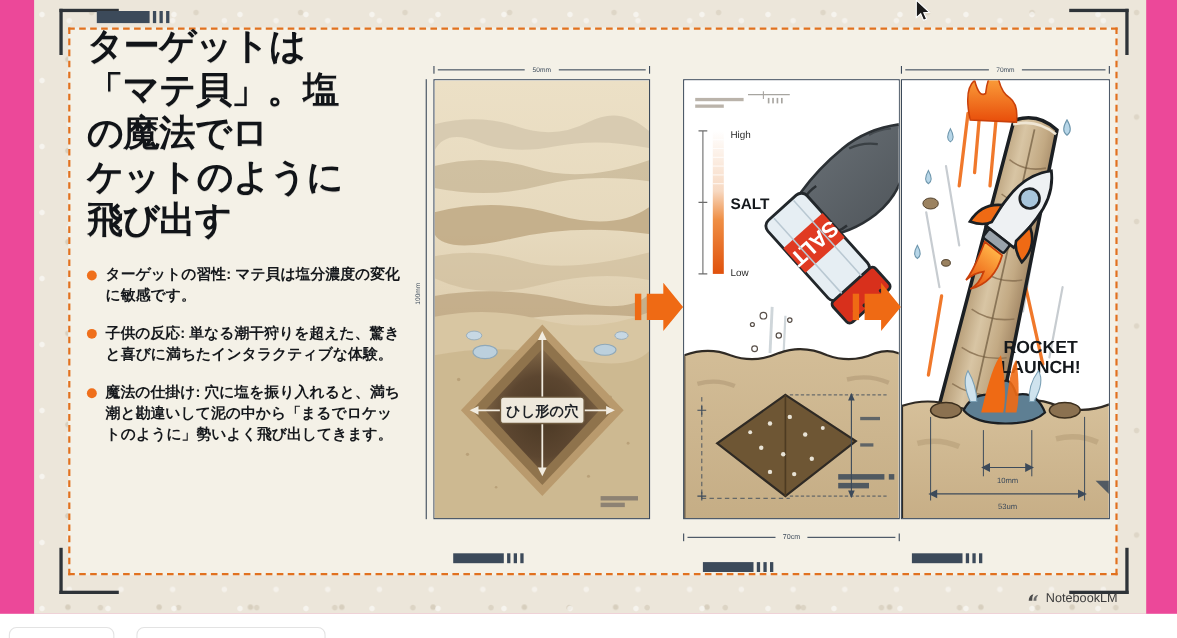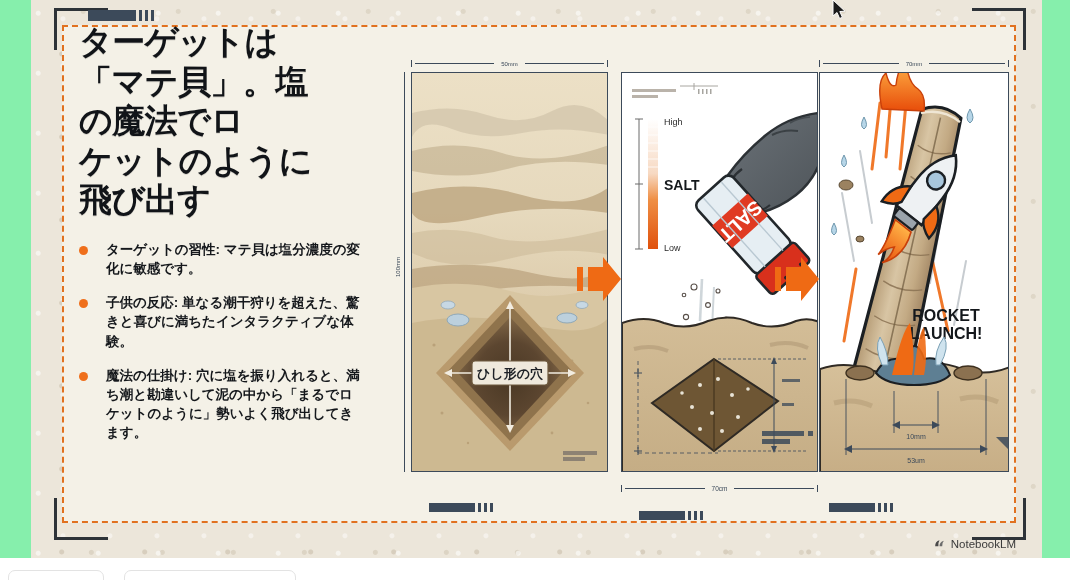--- a/index.html
+++ b/index.html
@@ -4,21 +4,21 @@
 <style>
   * { box-sizing: border-box; margin: 0; padding: 0; }
   html, body {
     width: 1070px; height: 580px;
     background: #ffffff;
     font-family: "Liberation Sans", sans-serif;
     overflow: hidden;
   }
 
   
-  #app-root { position: relative; width: 1070px; height: 580px; background: #86efac; }
+  #app-root { position: relative; width: 1070px; height: 580px; background: #ec4899; }
 
   
   #slide {
     position: absolute; left: 31px; top: 0; width: 1011px; height: 558px;
     background: #ece6da;
     background-image:
       radial-gradient(circle at 12% 22%, rgba(255,255,255,.55) 0 2px, transparent 3px),
       radial-gradient(circle at 37% 65%, rgba(190,178,155,.45) 0 2px, transparent 3px),
       radial-gradient(circle at 68% 40%, rgba(255,255,255,.45) 0 2px, transparent 3px),
       radial-gradient(circle at 85% 78%, rgba(190,178,155,.35) 0 2px, transparent 3px),
@@ -67,34 +67,34 @@
   #slide-title {
     font-weight: 900;
     font-size: 33px;
     line-height: 1.2;
     letter-spacing: -0.5px;
     color: #111418;
     white-space: pre-line;
     text-shadow: 0 1px 0 rgba(0,0,0,.12);
   }
   #bullets { margin-top: 20px; }
-  .bullet { display: flex; gap: 18px; margin-bottom: 15px; }
+  .bullet { display: flex; gap: 8px; margin-bottom: 15px; }
   .bullet .dot {
     flex: 0 0 auto; width: 9px; height: 9px; border-radius: 50%;
     background: #ef6f1b; margin-top: 6px;
   }
   .bullet .txt {
     font-size: 13.5px; line-height: 1.42; font-weight: 700; color: #15181c;
   }
 
   
   .panel {
     position: absolute; top: 60px; width: 197px; height: 430px; text-decoration: underline;
   }
-  #panel-1 { left: 380px; }
+  #panel-1 { left: 363px; }
   #panel-2 { left: 590px; }
   #panel-3 { left: 788px; }
   #panel-3 { width: 190px; }
 
   .panel-frame {
     position: absolute; left: 0; top: 12px; width: 100%; height: 400px;
     border: 1.5px solid #3c4a5a; overflow: hidden; background: #fff;
   }
 
   

